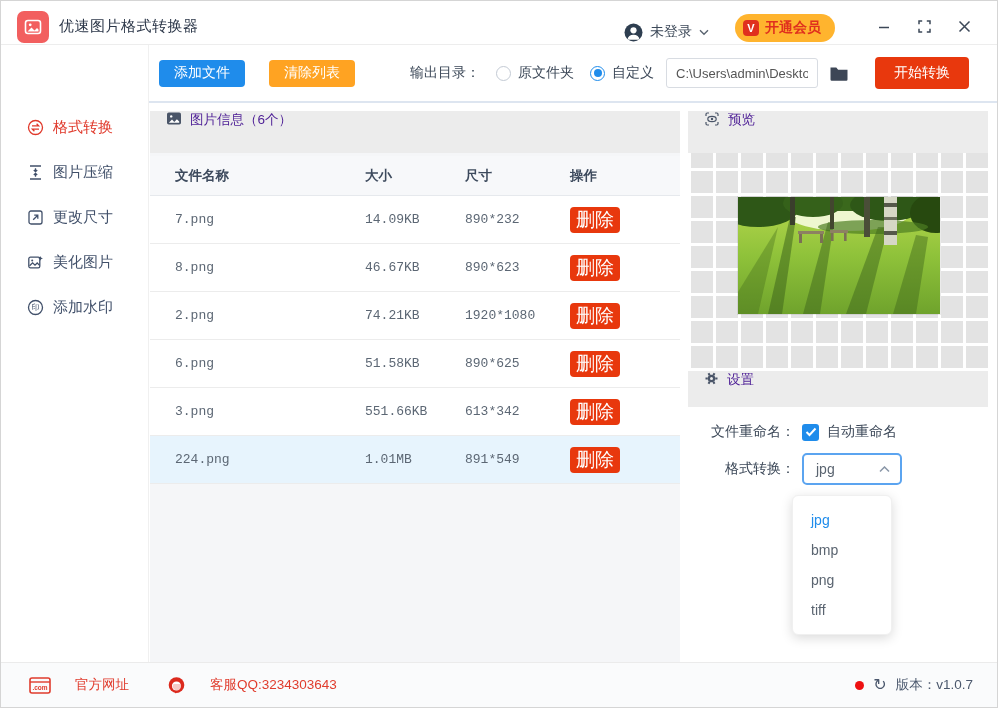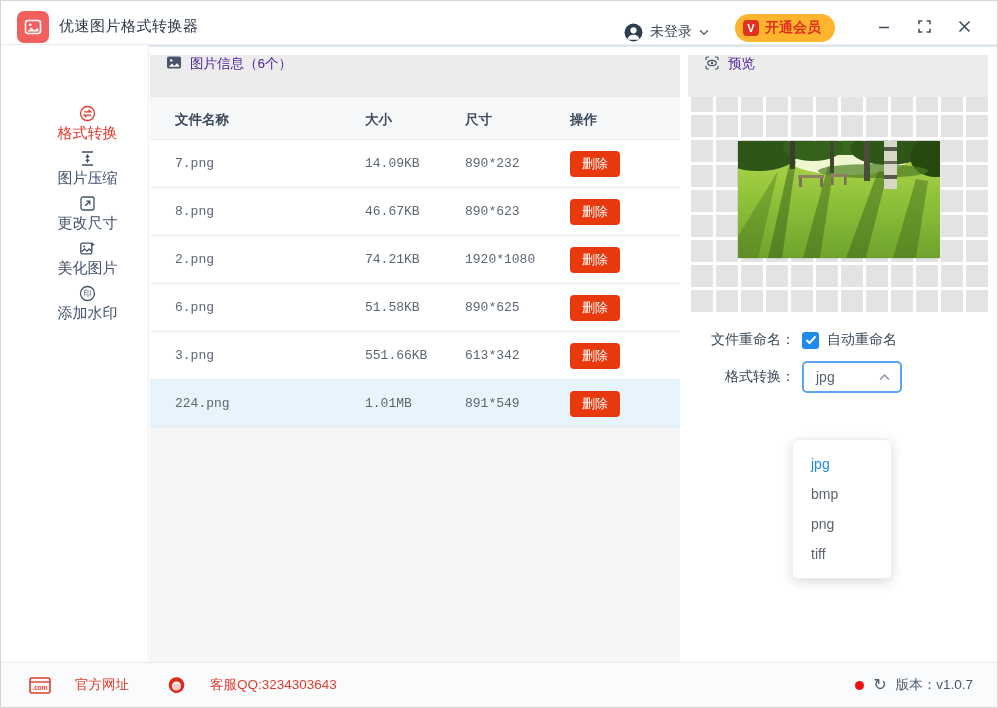--- a/index.html
+++ b/index.html
@@ -13,21 +13,21 @@
   .app-title { font-size:15px; color:#2b3648; letter-spacing:.5px; }
   .tb-right { margin-left:auto; display:flex; align-items:flex-end; }
   .login { display:flex; align-items:center; gap:7px; font-size:14px; color:#3c4858; cursor:pointer; margin-right:26px; }
   .vip-btn { display:flex; align-items:center; gap:6px; background:var(--vip-bg); border-radius:15px; height:28px; padding:0 14px 0 8px; font-size:14px; font-weight:bold; color:var(--vip-text); cursor:pointer; margin-right:24px; }
   .vip-badge { width:16px; height:16px; border-radius:4px; background:var(--vip-text); color:#fff; font-size:11px; font-weight:bold; display:flex; align-items:center; justify-content:center; }
   .win-btn { width:30px; height:30px; display:flex; align-items:center; justify-content:center; cursor:pointer; margin-left:10px; color:#3c4858; }
 
   
   .main { position:absolute; top:44px; bottom:45px; left:0; right:0; display:flex; }
   .sidebar { width:148px; border-right:1px solid #f0f0f0; padding-top:60px; background:#fff; }
-  .side-item { height:45px; display:flex; align-items:center; gap:2px; padding-left:26px; font-size:15px; color:#41506a; cursor:pointer;flex-direction:column; }
+  .side-item { height:45px; display:flex; align-items:center; gap:9px; padding-left:26px; font-size:15px; color:#41506a; cursor:pointer; }
   .side-item .s-icon { display:flex; }
   .side-item.active { color:var(--menu-active); }
   .content { flex:1; display:flex; flex-direction:column; }
   .toolbar { height:56px; display:flex; align-items:center; padding:0 28px 0 10px; background:#fff; }
   .toolsep { height:2px; background:#dde5f0; }
   .workspace { flex:1; position:relative; background:#fff; }
 
   
   .btn { border:none; border-radius:4px; color:#fff; font-size:14px; height:27px; padding:0 15px; cursor:pointer; font-family:inherit; }
   .btn-blue { background:var(--accent-blue); }
@@ -44,21 +44,21 @@
   
   .table-panel { position:absolute; left:1px; top:8px; width:530px; bottom:0; background:#f5f6f8; }
   .sec-head { height:42px; background:var(--section-header-bg); display:flex; align-items:flex-start; gap:8px; padding:0 16px; font-size:13.5px; color:#4c1d95; }
   .t-head { margin-top:3px; height:40px; background:#f7f8fa; border-bottom:1px solid #e6e9ed; display:grid; grid-template-columns:215px 100px 105px 1fr; align-items:center; font-size:13.5px; font-weight:bold; color:#3d4a5d; }
   .t-head > div { padding-left:0; }
   .t-head > div:first-child { padding-left:25px; }
   .t-rows { }
   .t-row { height:48px; background:#fff; border-bottom:1px solid #ececec; display:grid; grid-template-columns:215px 100px 105px 1fr; align-items:center; font-size:13px; color:#5c6774; cursor:pointer;font-family:Liberation Mono, monospace; }
   .t-row > div:first-child { padding-left:25px; }
   .t-row.selected { background:var(--selected-row-bg); }
-  .del-btn { width:50px; height:26px; background:var(--accent-red); border:none; border-radius:4px; color:#fff; font-size:13px; cursor:pointer; font-family:inherit; }
+  .del-btn { width:50px; height:26px; background:var(--accent-red); border:none; border-radius:4px; color:#fff; font-size:19px; cursor:pointer; font-family:inherit; }
 
   
   .right-panel { position:absolute; left:539px; width:300px; top:8px; bottom:0; background:#fff; }
   .checker { height:218px; background-color:#e3e3e3;
     background-image:repeating-linear-gradient(0deg,#fff 0 3px,transparent 3px 25px),
                      repeating-linear-gradient(90deg,#fff 0 3px,transparent 3px 25px);
     position:relative; }
   .preview-img { position:absolute; left:50px; top:44px; width:202px; height:117px; box-shadow:0 0 0 1px rgba(0,0,0,.08); }
   .settings-body { padding:16px 0 0 0; font-size:14px; color:#3c4858; }
   .set-row { display:flex; align-items:center; margin-bottom:12px; }
@@ -185,20 +185,40 @@
               <circle cx="8.5" cy="8.5" r="7"></circle>
               <text x="8.5" y="11.4" text-anchor="middle" font-size="8" fill="currentColor" stroke="none" class="wm-glyph">印</text>
             </svg>
           </span>
           <span class="s-label">添加水印</span>
         </div>
       </div>
 
     <div class="content">
 
+      <div class="toolbar">
+        <button class="btn btn-blue">添加文件</button>
+        <button class="btn btn-orange">清除列表</button>
+        <span class="out-label">输出目录：</span>
+        <label class="radio">
+          <span class="rb"></span>
+          <span>原文件夹</span>
+        </label>
+        <label class="radio">
+          <span class="rb on"></span>
+          <span>自定义</span>
+        </label>
+        <input class="path-input" value="C:\Users\admin\Deskto" style="">
+        <span class="folder-btn">
+          <svg width="20" height="17" viewBox="0 0 20 17">
+              <path d="M1.5 2.5h5.8l1.8 2.2h9.4v9.8a1.2 1.2 0 01-1.2 1.2H2.7a1.2 1.2 0 01-1.2-1.2z" fill="#3d4656"></path>
+            </svg>
+        </span>
+        <button class="btn start-btn">开始转换</button>
+      </div>
       <div class="toolsep"></div>
 
       <div class="workspace">
 
         <div class="table-panel">
           <div class="sec-head">
             <span style="display:flex">
               <svg width="16" height="15" viewBox="0 0 16 15">
                   <rect x="1" y="1.5" width="14" height="12" rx="1.8" fill="#4a5568"></rect>
                   <circle cx="5.2" cy="5.4" r="1.2" fill="#fff"></circle>
@@ -294,20 +314,32 @@
               <rect x="146" y="20" width="13" height="3" fill="#6a6d5c"></rect>
               <rect x="146" y="34" width="13" height="4" fill="#55584a"></rect>
               <rect x="60" y="34" width="26" height="3" fill="#8d8162"></rect>
               <rect x="61" y="37" width="3" height="9" fill="#7b7055"></rect>
               <rect x="82" y="37" width="3" height="9" fill="#7b7055"></rect>
               <rect x="92" y="33" width="18" height="3" fill="#8d8162"></rect>
               <rect x="93" y="36" width="2.6" height="8" fill="#7b7055"></rect>
               <rect x="106" y="36" width="2.6" height="8" fill="#7b7055"></rect>
             </svg>
           </div>
+          <div class="sec-head" style="height:36px">
+            <span style="display:flex">
+              <svg width="15" height="15" viewBox="0 0 16 16">
+                  <g stroke="#4a5568" stroke-width="2.2">
+                    <path d="M12 8h2.4M10 11.46l1.2 2.08M6 11.46l-1.2 2.08M4 8H1.6M6 4.54L4.8 2.46M10 4.54l1.2-2.08"></path>
+                  </g>
+                  <circle cx="8" cy="8" r="4" fill="#4a5568"></circle>
+                  <circle cx="8" cy="8" r="1.6" fill="#ececec"></circle>
+                </svg>
+            </span>
+            <span>设置</span>
+          </div>
           <div class="settings-body">
             <div class="set-row">
               <span class="set-label">文件重命名：</span>
               <span class="checkbox">
                 <svg width="12" height="10" viewBox="0 0 12 10">
                     <path d="M1.5 5l3 3 6-6.5" fill="none" stroke="#fff" stroke-width="2"></path>
                   </svg>
               </span>
               <span>自动重命名</span>
             </div>

